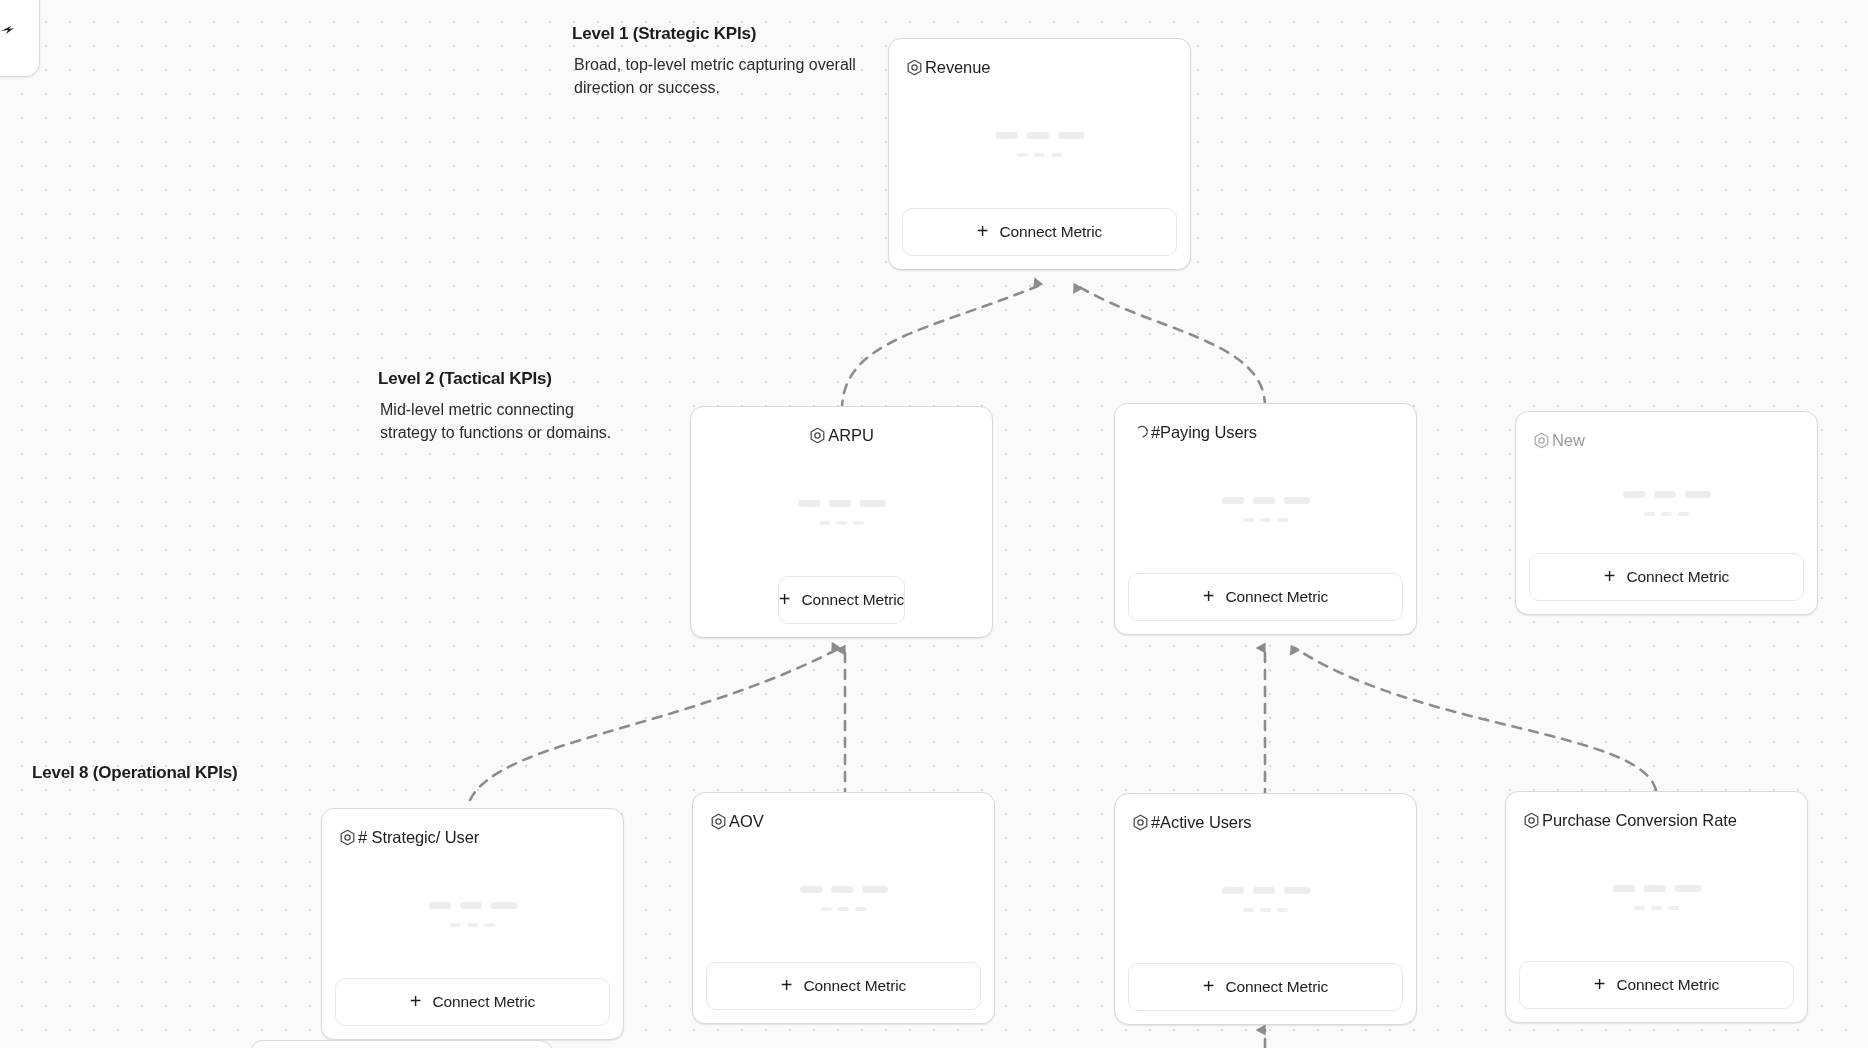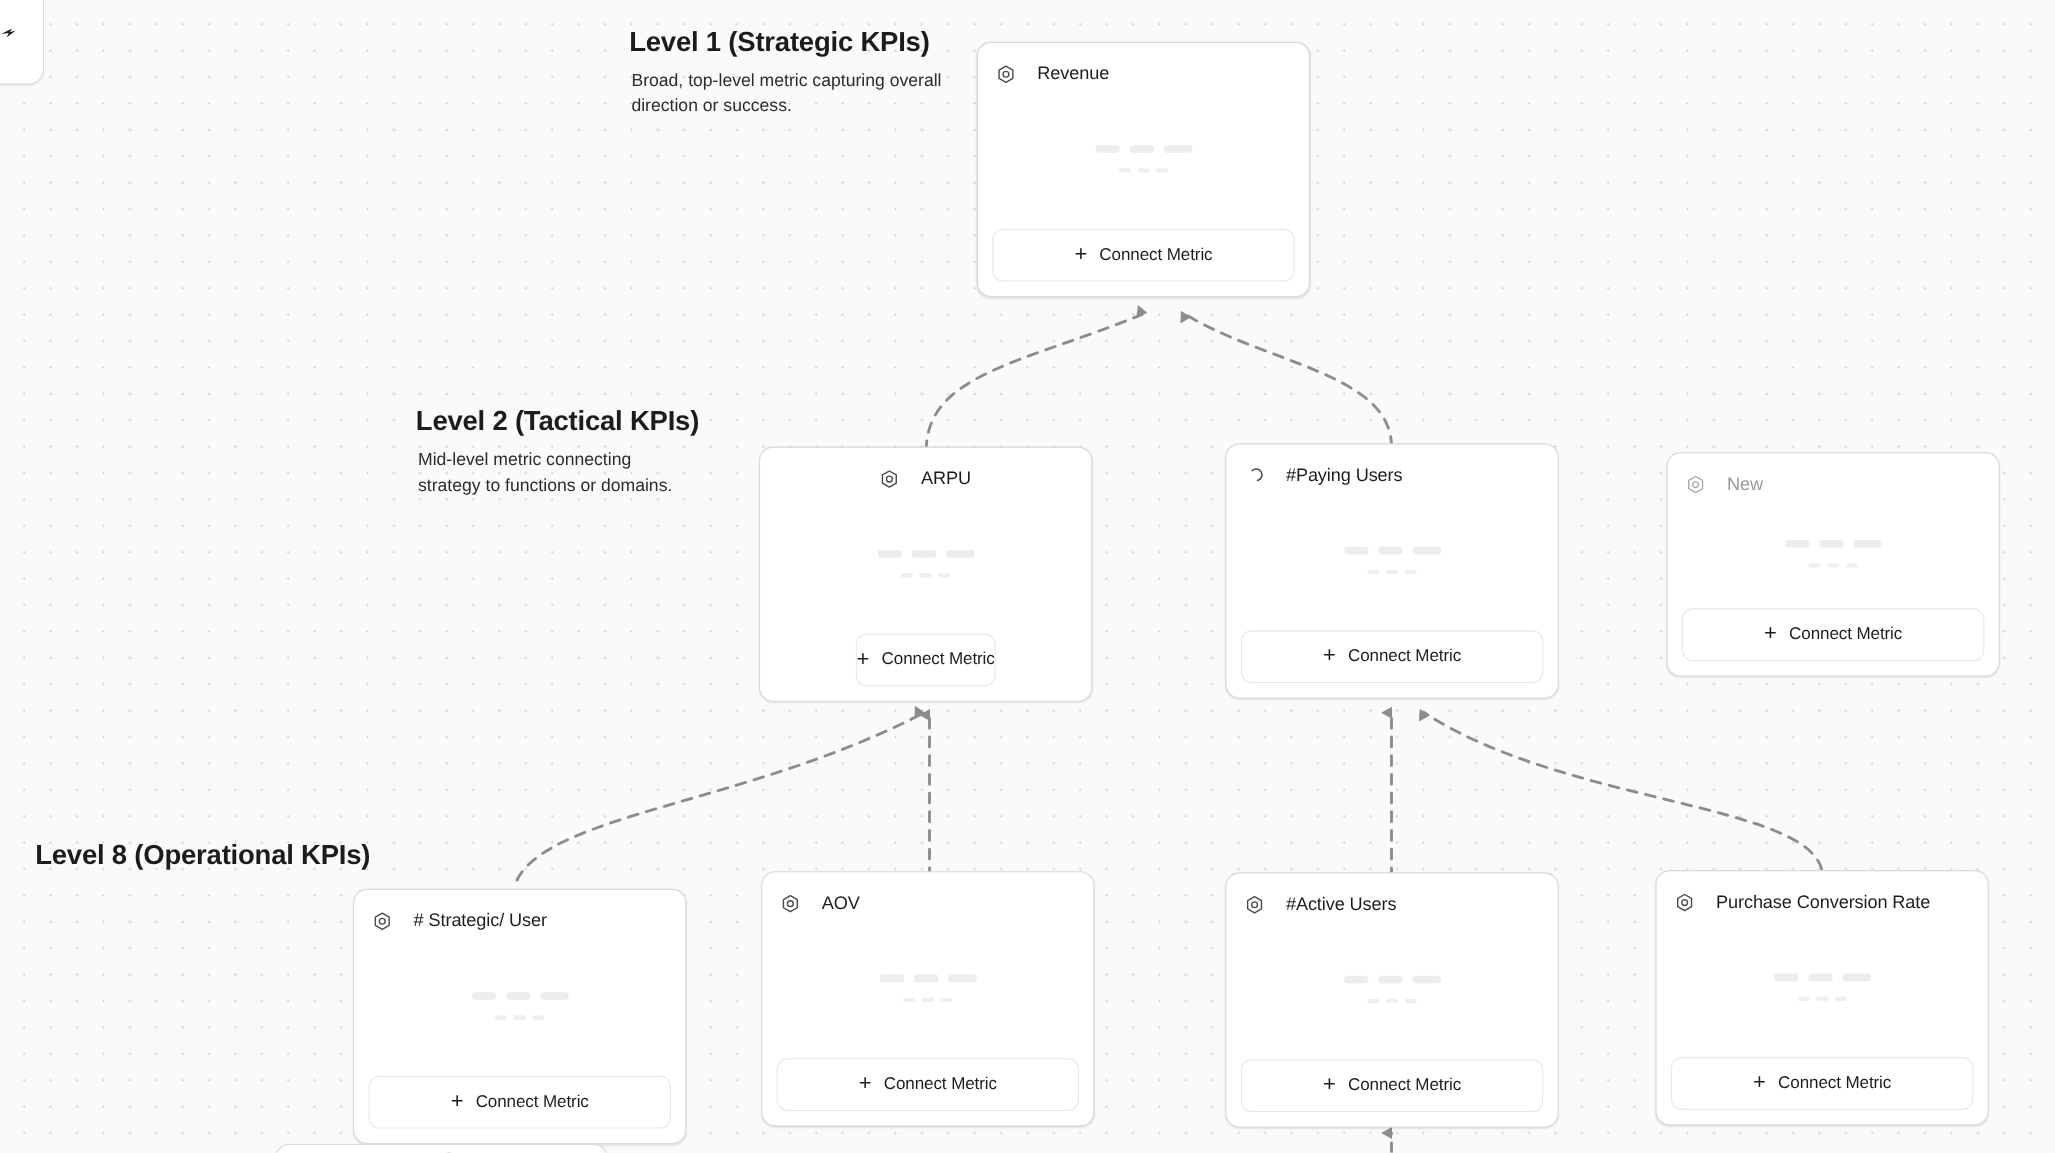--- a/index.html
+++ b/index.html
@@ -34,21 +34,21 @@
     height: 1048px;
     pointer-events: none;
   }
 
   
   .level-group {
     position: absolute;
     width: 300px;
   }
   .level-title {
-    font-size: 25px;
+    font-size: 17px;
     font-weight: bold;
     color: #1c1c1c;
     letter-spacing: -0.2px;
     white-space: nowrap;
     margin: 0 0 10px 0;
   }
   .level-desc {
     font-size: 16px;
     line-height: 1.42;
     color: #2b2b2b;
@@ -63,21 +63,21 @@
     border: 1px solid #d9d9d9;
     border-radius: 13px;
     box-shadow: 0 1px 2px rgba(0,0,0,0.06), 0 1px 1px rgba(0,0,0,0.04);
     display: flex;
     flex-direction: column;
     overflow: hidden;
   }
   .card-header {
     display: flex;
     align-items: center;
-    gap: 20px;
+    gap: 2px;
     padding: 15px 17px 0 17px;
     height: 26px;
   }
   .card-icon {
     width: 17px;
     height: 17px;
     flex: 0 0 17px;
     display: block;
   }
   .card-title {
@@ -369,21 +369,21 @@
         <span class="skel"></span>
         <span class="skel"></span>
       </div>
     </div>
     <div class="connect-btn">
       <span class="plus">+</span>
       <span class="label">Connect Metric</span>
     </div>
   </div>
 
-  <div class="card clipped-bottom" style="left:1114px; top:793px; width:303px; height:232px;">
+  <div class="card clipped-bottom" style="left:1114px; top:793px; width:303px; height:232px;border-radius:15px;">
     <div class="card-header">
       <svg class="card-icon" viewBox="0 0 20 20" xmlns="http://www.w3.org/2000/svg">
         <path d="M10 1.4 L17.4 5.6 L17.4 14.4 L10 18.6 L2.6 14.4 L2.6 5.6 Z" fill="none" stroke="#4a4a4a" stroke-width="1.5" stroke-linejoin="round"></path>
         <circle cx="10" cy="10" r="3.1" fill="none" stroke="#4a4a4a" stroke-width="1.5"></circle>
       </svg>
       <span class="card-title">#Active Users</span>
     </div>
     <div class="card-body">
       <div class="skel-row">
         <span class="skel w1"></span>

